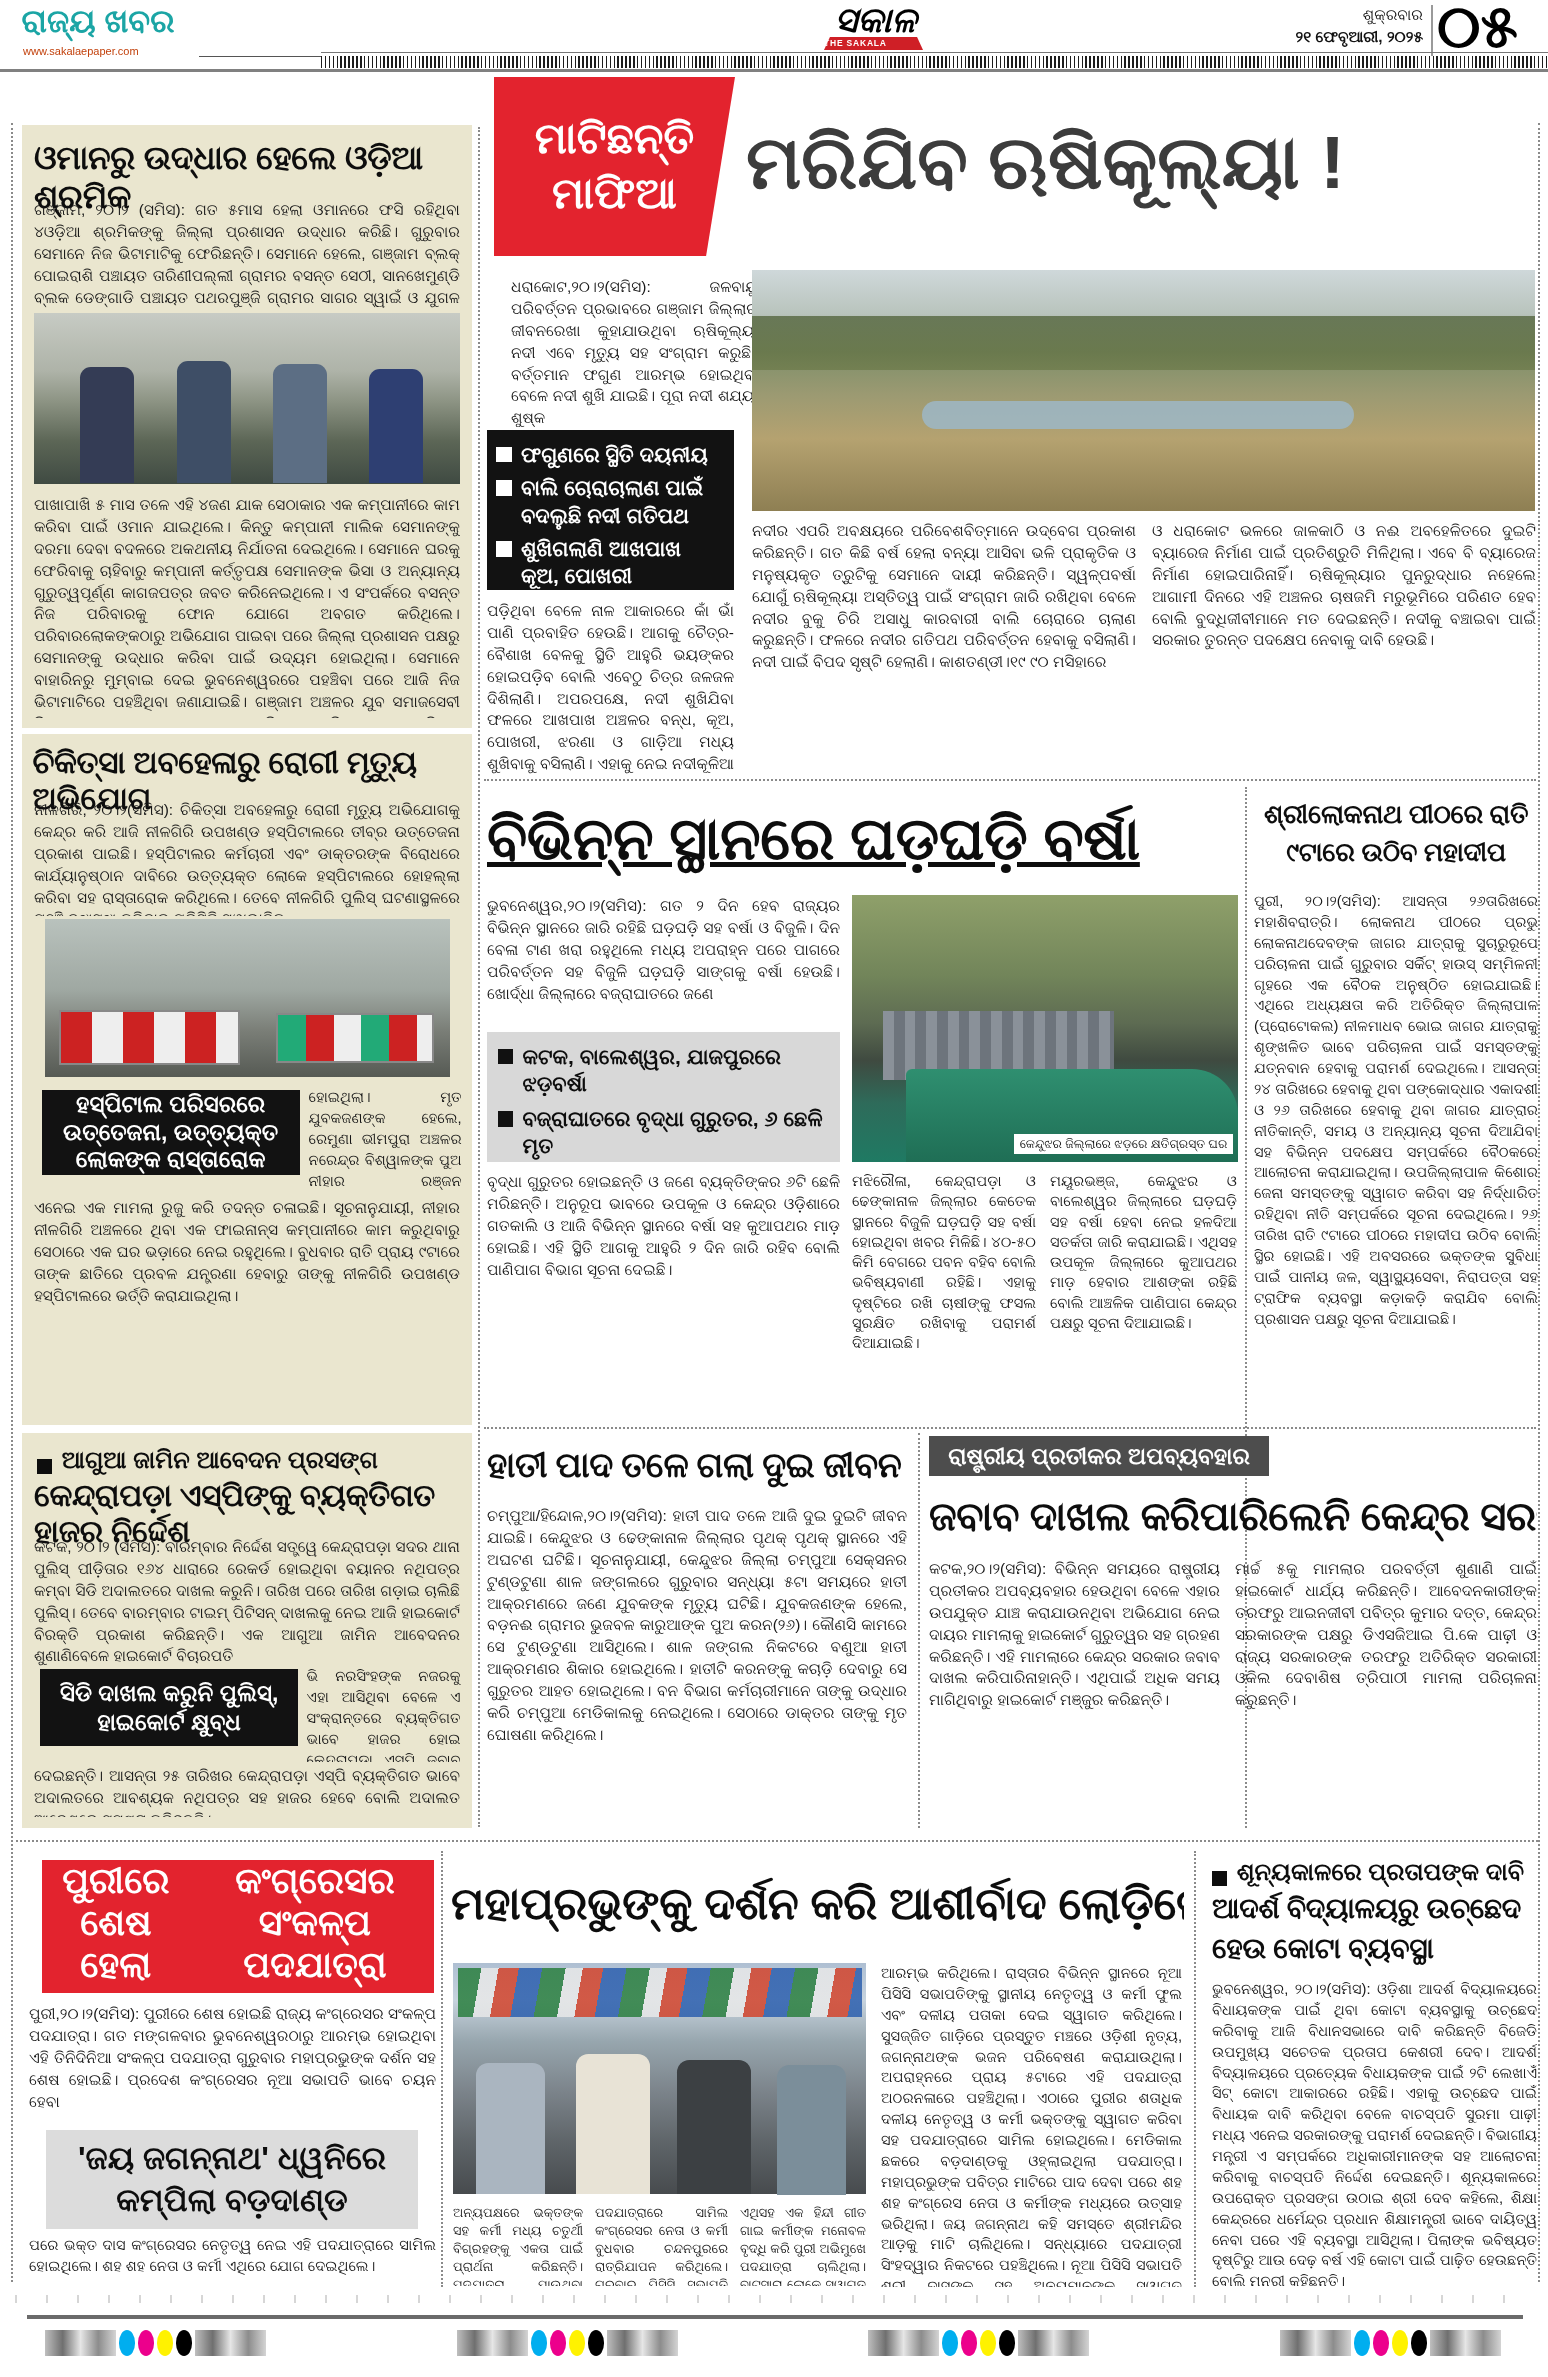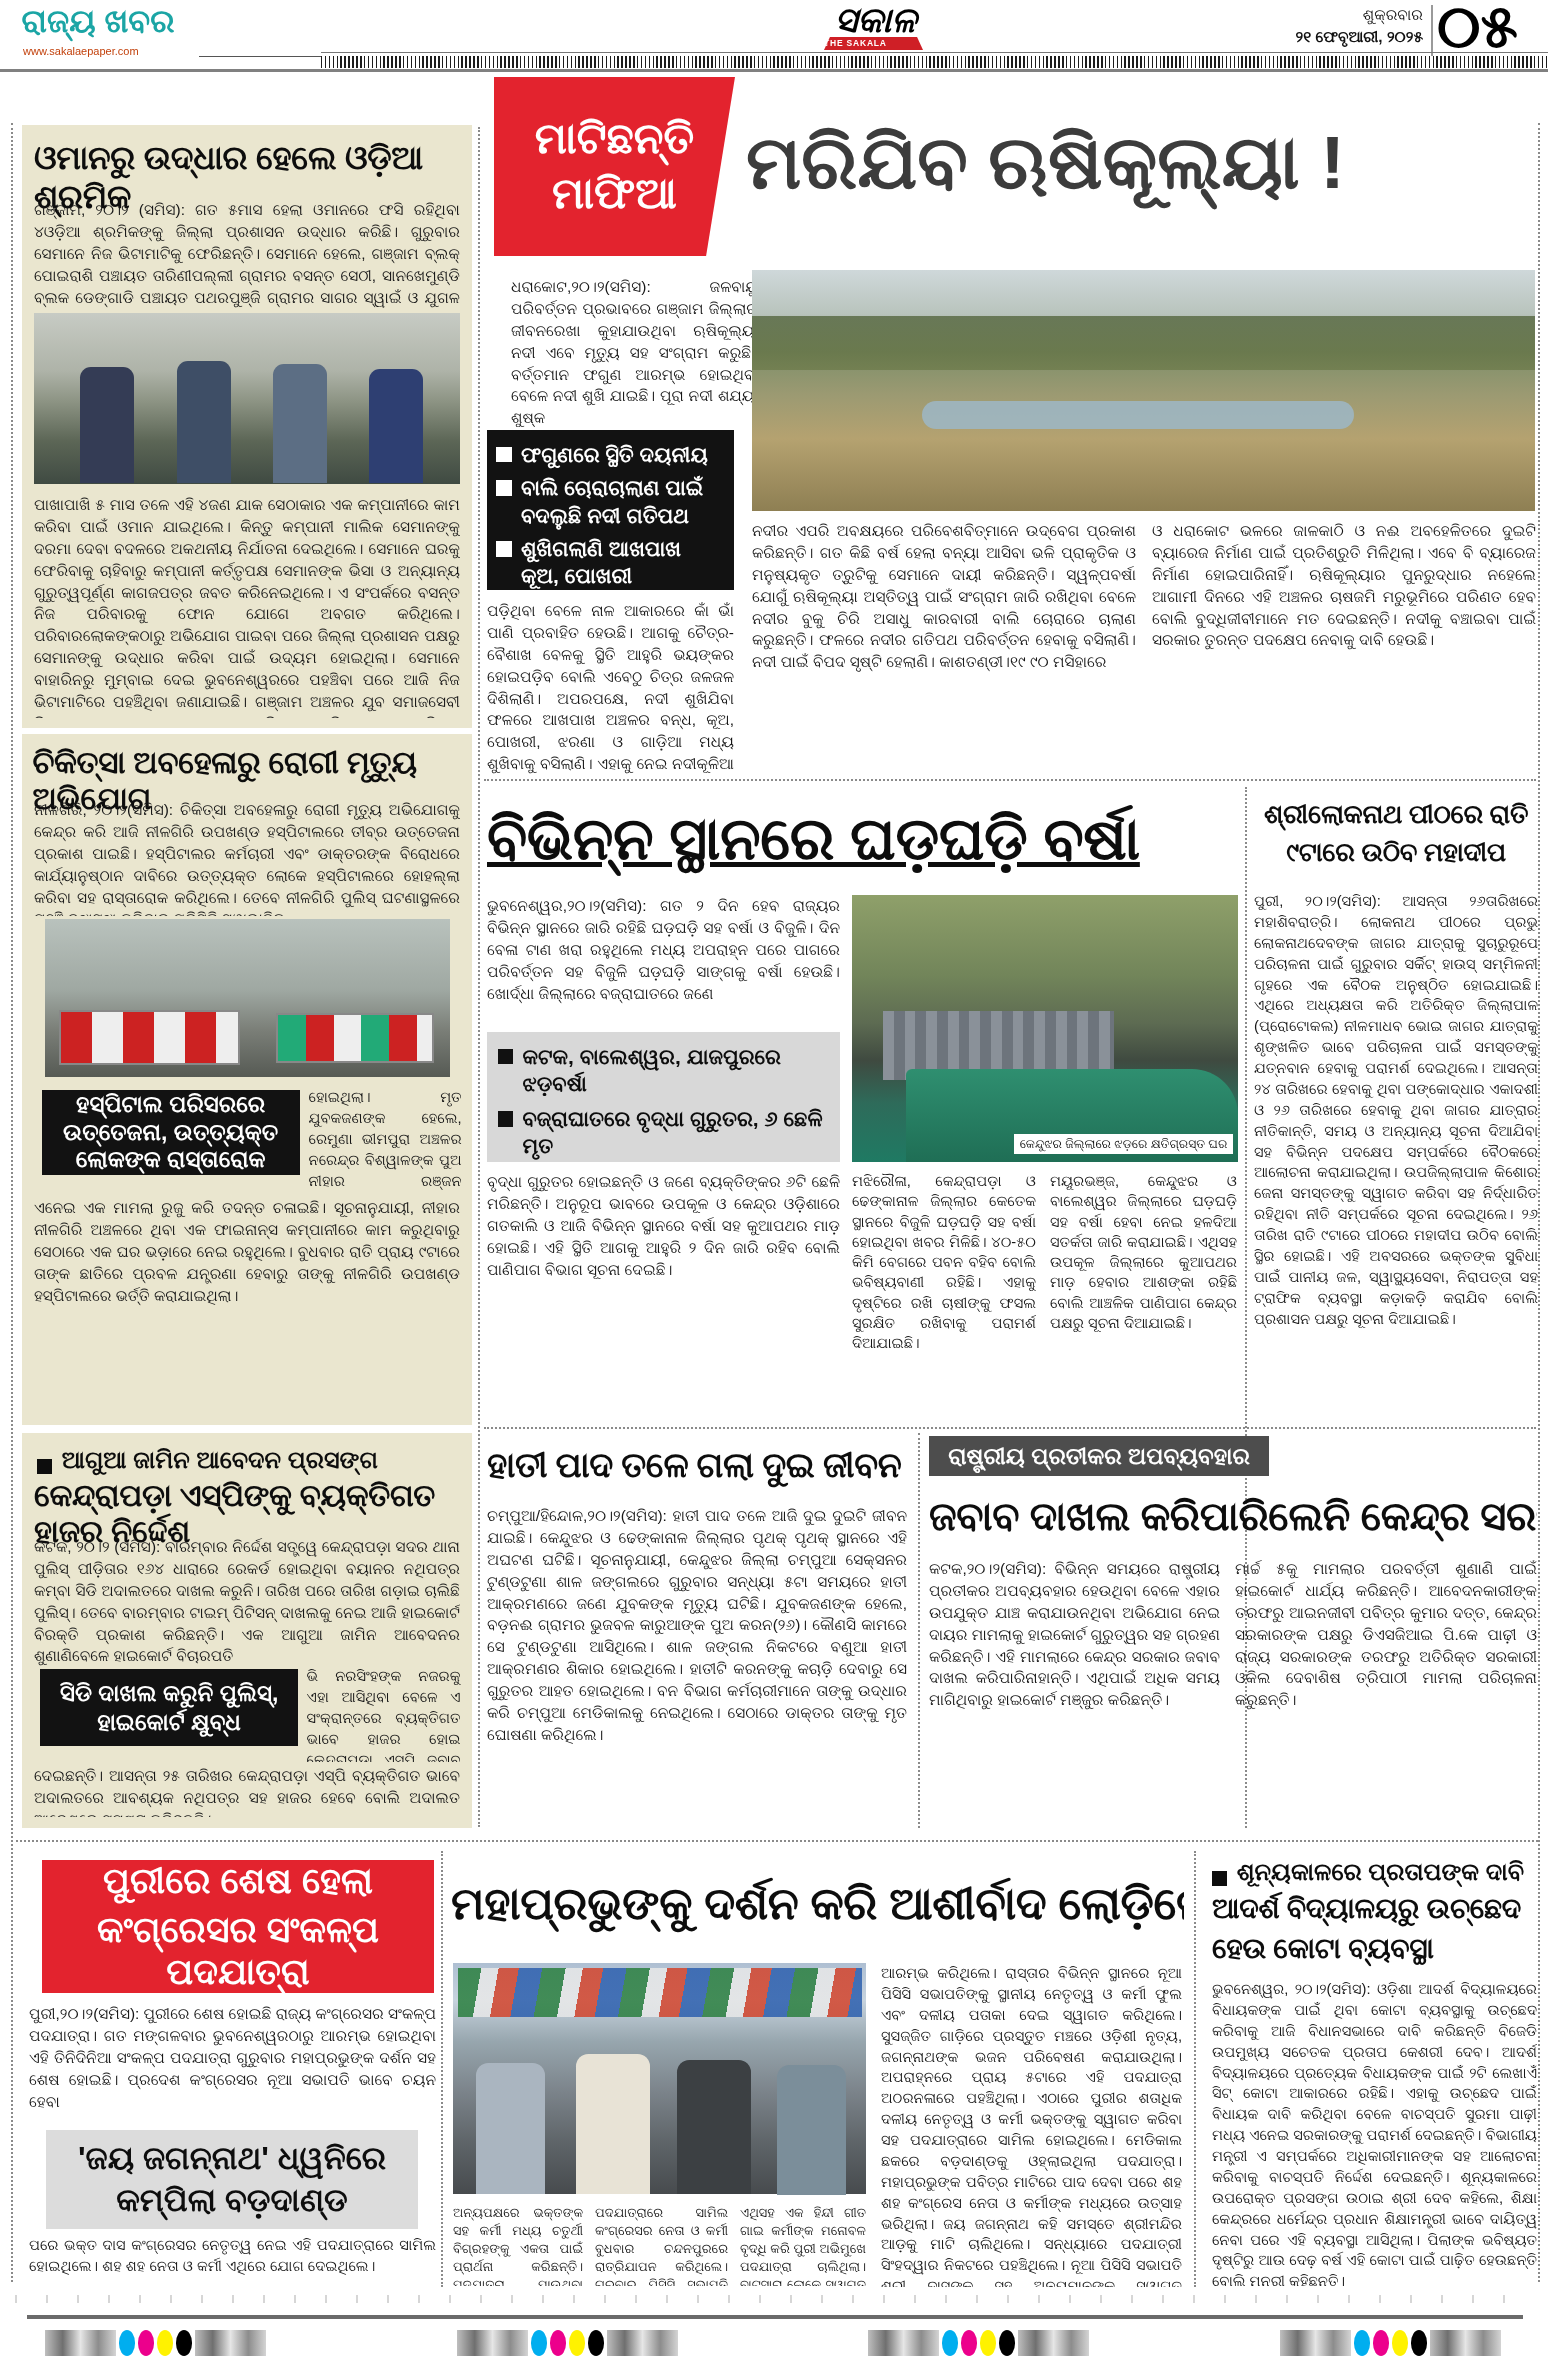--- a/index.html
+++ b/index.html
@@ -175,21 +175,21 @@
   <div class="abs dotv" style="left:918px;top:1433px;height:395px;"></div>
 
   <div class="abs" style="left:929px;top:1436px;width:340px;height:40px;background:#4d4d4d;color:#fff;font-size:23px;font-weight:800;
        text-align:center;line-height:40px;">ରାଷ୍ଟ୍ରୀୟ ପ୍ରତୀକର ଅପବ୍ୟବହାର ମାମଲା</div>
   <div class="abs headline" style="left:929px;top:1484px;width:608px;height:65px;font-size:40px;line-height:65px;white-space:nowrap;overflow:hidden;">ଜବାବ ଦାଖଲ କରିପାରିଲେନି କେନ୍ଦ୍ର ସରକାର</div>
   <div class="abs jbody" style="left:929px;top:1558px;width:291px;height:270px;overflow:hidden;">କଟକ,୨୦।୨(ସମିସ): ବିଭିନ୍ନ ସମୟରେ ରାଷ୍ଟ୍ରୀୟ ପ୍ରତୀକର ଅପବ୍ୟବହାର ହେଉଥିବା ବେଳେ ଏହାର ଉପଯୁକ୍ତ ଯାଞ୍ଚ କରାଯାଉନଥିବା ଅଭିଯୋଗ ନେଇ ଦାୟର ମାମଲାକୁ ହାଇକୋର୍ଟ ଗୁରୁତ୍ୱର ସହ ଗ୍ରହଣ କରିଛନ୍ତି। ଏହି ମାମଲାରେ କେନ୍ଦ୍ର ସରକାର ଜବାବ ଦାଖଲ କରିପାରିନାହାନ୍ତି। ଏଥିପାଇଁ ଅଧିକ ସମୟ ମାଗିଥିବାରୁ ହାଇକୋର୍ଟ ମଞ୍ଜୁର କରିଛନ୍ତି।</div>
   <div class="abs jbody" style="left:1235px;top:1558px;width:302px;height:270px;overflow:hidden;">ମାର୍ଚ୍ଚ ୫କୁ ମାମଲାର ପରବର୍ତ୍ତୀ ଶୁଣାଣି ପାଇଁ ହାଇକୋର୍ଟ ଧାର୍ଯ୍ୟ କରିଛନ୍ତି। ଆବେଦନକାରୀଙ୍କ ତରଫରୁ ଆଇନଜୀବୀ ପବିତ୍ର କୁମାର ଦତ୍ତ, କେନ୍ଦ୍ର ସରକାରଙ୍କ ପକ୍ଷରୁ ଡିଏସଜିଆଇ ପି.କେ ପାଢ଼ୀ ଓ ରାଜ୍ୟ ସରକାରଙ୍କ ତରଫରୁ ଅତିରିକ୍ତ ସରକାରୀ ଓକିଲ ଦେବାଶିଷ ତ୍ରିପାଠୀ ମାମଲା ପରିଚାଳନା କରୁଛନ୍ତି।</div>
 
   <div class="abs doth" style="left:10.8px;top:1840px;width:1527px;"></div>
 
-  <div class="abs redbox" style="left:42px;top:1860px;width:392px;height:133px;display:flex;flex-direction:column;justify-content:center;gap:6.2px;">
+  <div class="abs redbox" style="left:42px;top:1860px;width:392px;height:133px;display:flex;justify-content:center;gap:6.2px;">
     <div style="font-size:36px;">ପୁରୀରେ ଶେଷ ହେଲା</div>
     <div style="font-size:36px;">କଂଗ୍ରେସର ସଂକଳ୍ପ ପଦଯାତ୍ରା</div>
   </div>
   <div class="abs jbody" style="left:29px;top:2003px;width:407px;height:120px;overflow:hidden;">ପୁରୀ,୨୦।୨(ସମିସ): ପୁରୀରେ ଶେଷ ହୋଇଛି ରାଜ୍ୟ କଂଗ୍ରେସର ସଂକଳ୍ପ ପଦଯାତ୍ରା। ଗତ ମଙ୍ଗଳବାର ଭୁବନେଶ୍ୱରଠାରୁ ଆରମ୍ଭ ହୋଇଥିବା ଏହି ତିନିଦିନିଆ ସଂକଳ୍ପ ପଦଯାତ୍ରା ଗୁରୁବାର ମହାପ୍ରଭୁଙ୍କ ଦର୍ଶନ ସହ ଶେଷ ହୋଇଛି। ପ୍ରଦେଶ କଂଗ୍ରେସର ନୂଆ ସଭାପତି ଭାବେ ଚୟନ ହେବା</div>
   <div class="abs graybox" style="left:46px;top:2130px;width:372px;height:99px;display:flex;flex-direction:column;justify-content:center;text-align:center;gap:4.6px;background:#dcdcdc;">
     <div style="font-size:32px;">'ଜୟ ଜଗନ୍ନାଥ' ଧ୍ୱନିରେ</div>
     <div style="font-size:32px;">କମ୍ପିଲା ବଡ଼ଦାଣ୍ଡ</div>
   </div>
   <div class="abs jbody" style="left:29px;top:2235px;width:407px;height:51px;overflow:hidden;font-size:14.7px;">ପରେ ଭକ୍ତ ଦାସ କଂଗ୍ରେସର ନେତୃତ୍ୱ ନେଇ ଏହି ପଦଯାତ୍ରାରେ ସାମିଲ ହୋଇଥିଲେ। ଶହ ଶହ ନେତା ଓ କର୍ମୀ ଏଥିରେ ଯୋଗ ଦେଇଥିଲେ।</div>
 

